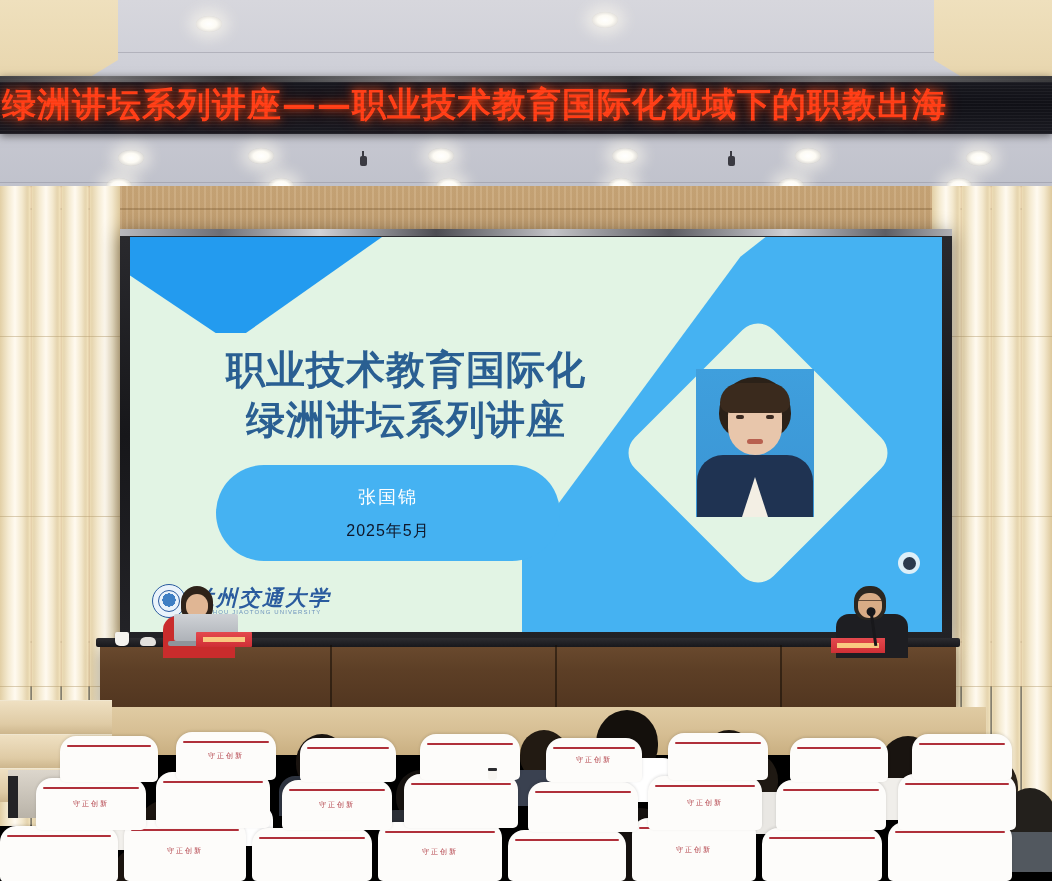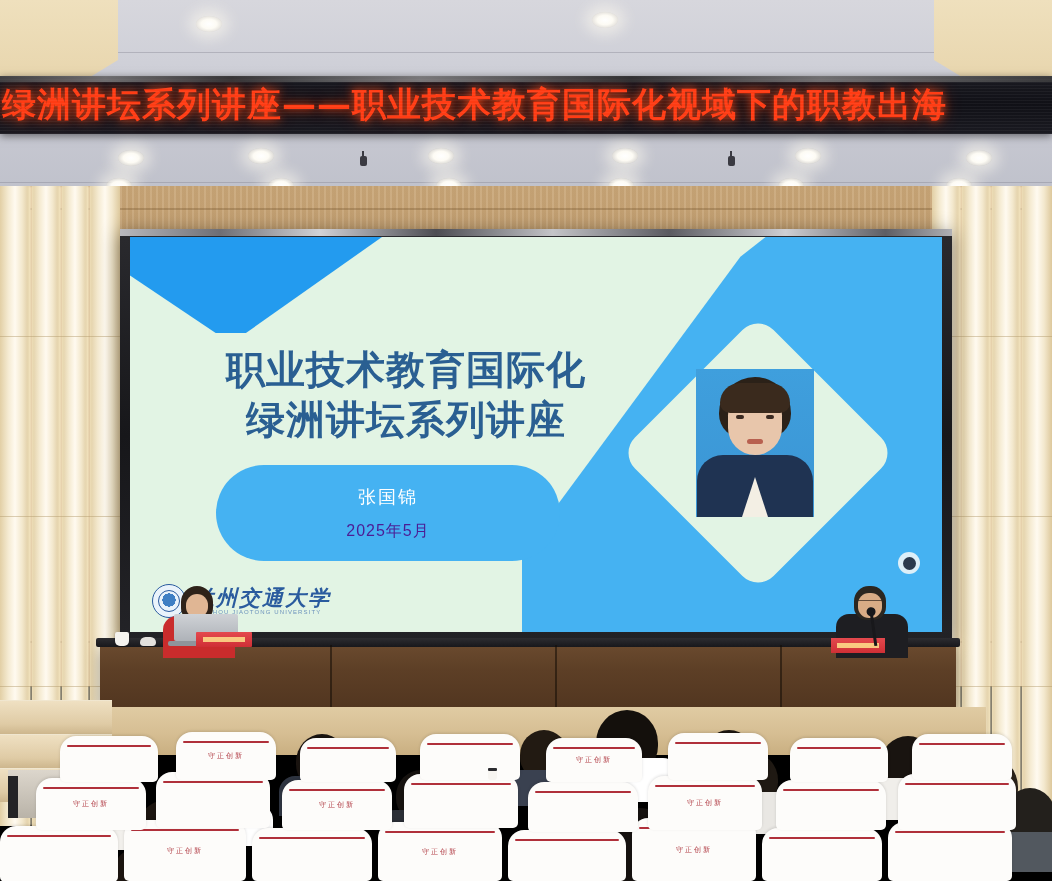--- a/index.html
+++ b/index.html
@@ -114,21 +114,21 @@
     position:absolute; left:46px; top:108px; width:460px;
     color:#2a5f92; font-weight:bold; font-size:39px; line-height:1.28;
     letter-spacing:1px; text-align:center;
   }
   .pill {
     position:absolute; left:86px; top:228px; width:344px; height:96px;
     background:#45b2f2; border-radius:48px;
     display:flex; flex-direction:column; align-items:center; justify-content:center; gap:12px;text-align:center;
   }
   .pill-name { color:#ffffff; font-size:18px; letter-spacing:2px; }
-  .pill-date { color:#4c1d95; font-size:16px; letter-spacing:1px; }
+  .pill-date { color:#0f172a; font-size:16px; letter-spacing:1px; }
 
   .uni-logo {
     position:absolute; left:22px; bottom:14px;
     display:flex; align-items:center; gap:7px;
   }
   .uni-seal {
     width:34px; height:34px; border-radius:50%;
     border:1.6px solid #2a5b9e; position:relative; flex:0 0 auto;
     background:#eaf3fb;
   }

